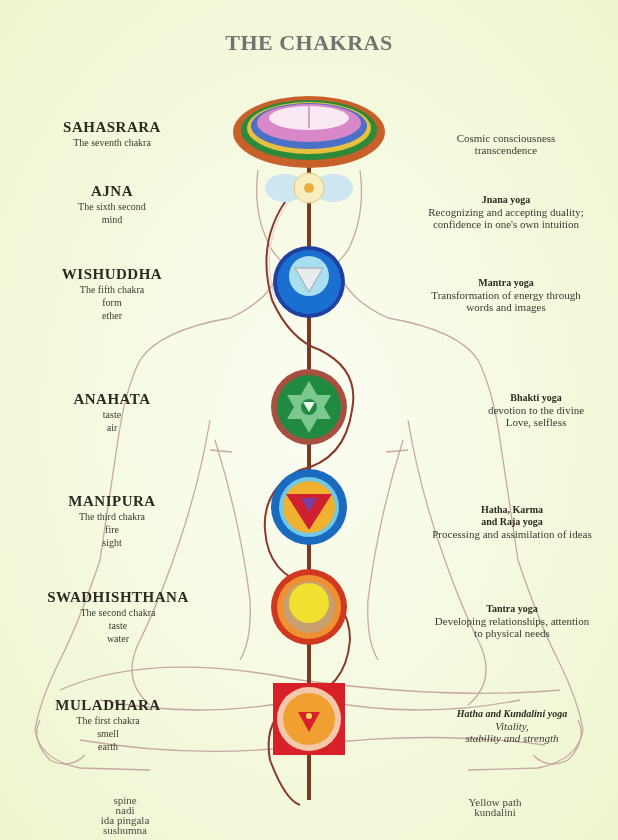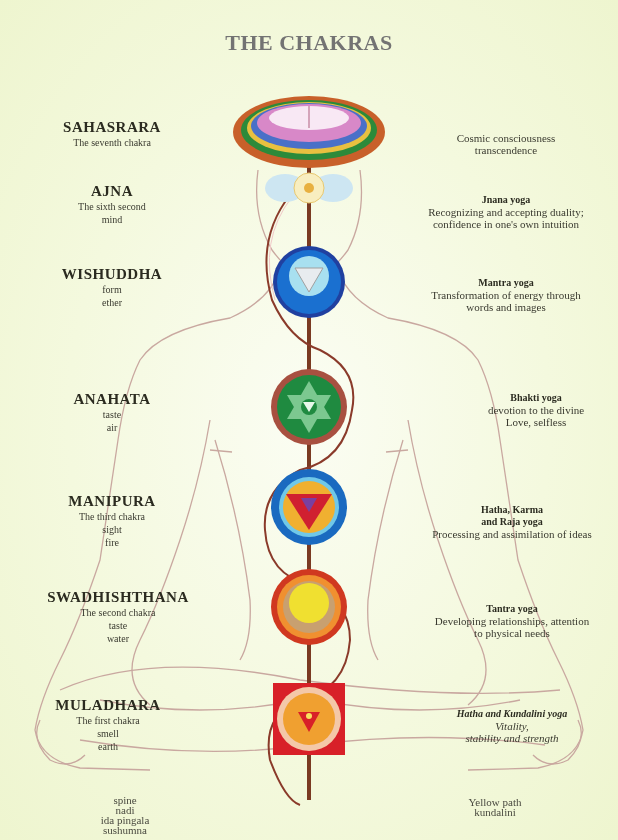--- a/index.html
+++ b/index.html
@@ -125,33 +125,34 @@
   <div class="name">SAHASRARA</div>
   <div class="sub">The seventh chakra</div>
 </div>
 <div class="left-label" style="left:12px; top:182px;">
   <div class="name">AJNA</div>
   <div class="sub">The sixth second</div>
   <div class="sub">mind</div>
 </div>
 <div class="left-label" style="left:12px; top:265px;">
   <div class="name">WISHUDDHA</div>
+  <div class="sub">The fifth chakra</div>
   <div class="sub">form</div>
   <div class="sub">ether</div>
 </div>
 <div class="left-label" style="left:12px; top:390px;">
   <div class="name">ANAHATA</div>
   <div class="sub">taste</div>
   <div class="sub">air</div>
 </div>
 <div class="left-label" style="left:12px; top:492px;">
   <div class="name">MANIPURA</div>
   <div class="sub">The third chakra</div>
+  <div class="sub">fire</div>
   <div class="sub">sight</div>
-  <div class="sub">fire</div>
 </div>
 <div class="left-label" style="left:18px; top:588px;">
   <div class="name">SWADHISHTHANA</div>
   <div class="sub">The second chakra</div>
   <div class="sub">taste</div>
   <div class="sub">water</div>
 </div>
 <div class="left-label" style="left:8px; top:696px;">
   <div class="name">MULADHARA</div>
   <div class="sub">The first chakra</div>

